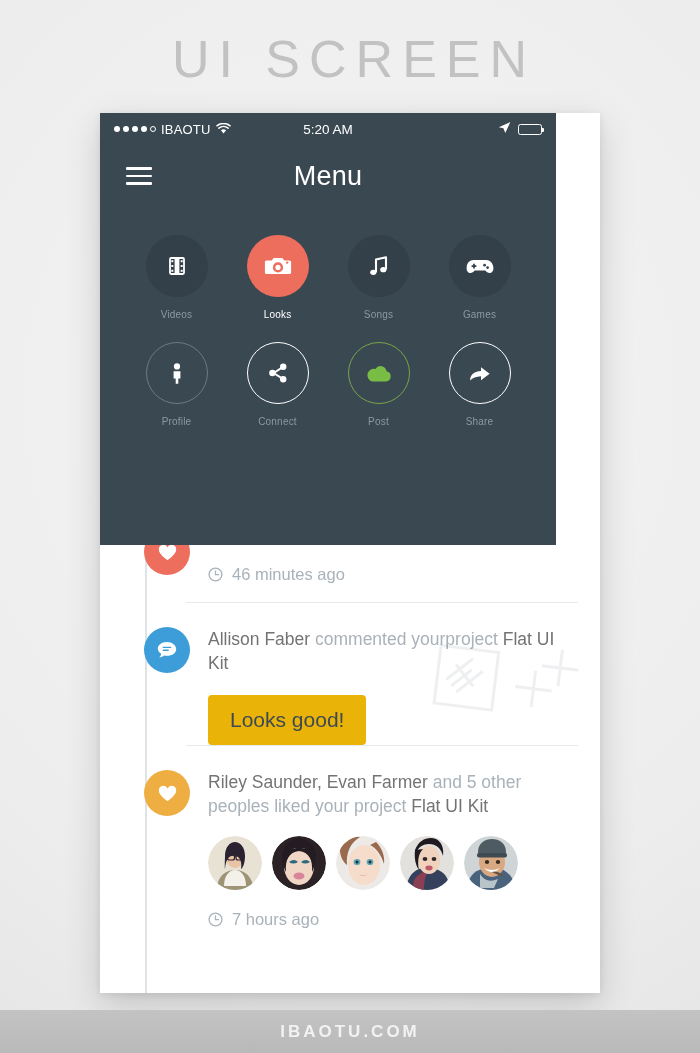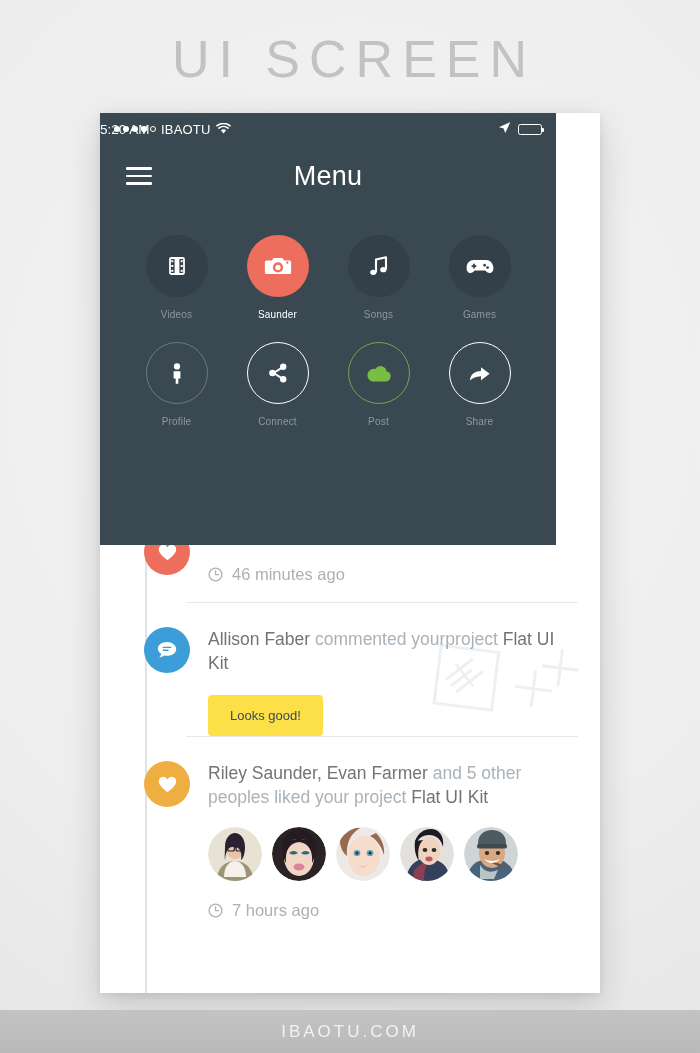--- a/index.html
+++ b/index.html
@@ -95,21 +95,21 @@
     height: 4px;
   }
   .carrier {
     font-size: 13px;
     letter-spacing: 0.2px;
   }
   .status-center {
     position: absolute;
     left: 0;
     width: 100%;
-    text-align: left;
+    text-align: center;
     font-size: 13.5px;
     pointer-events: none;
   }
   .status-right {
     display: flex;
     align-items: center;
     gap: 7px;
     flex: 1;
     justify-content: flex-end;
     position: relative;
@@ -267,23 +267,23 @@
     font-size: 16.5px;
   }
   .clock-ico {
     width: 15px;
     height: 15px;
     flex: 0 0 auto;
   }
 
   .comment-bubble {
     display: inline-block;
-    background: #fde047;
+    background: #eab308;
     color: #3d4a54;
-    font-size: 13px;
+    font-size: 21px;
     padding: 13px 22px;
     border-radius: 4px;
   }
 
   .divider {
     height: 1px;
     background: #e6e9eb;
     margin-left: 86px;
     margin-right: 22px;
   }
@@ -318,20 +318,21 @@
   .bottom-bar {
     position: absolute;
     left: 0;
     bottom: 0;
     width: 700px;
     height: 43px;
     background: linear-gradient(180deg, #c3c3c3 0%, #b9b9b9 100%);
     display: flex;
     align-items: center;
     justify-content: center;
+    font-weight: bold;
   }
   .bottom-bar-text {
     color: #f2f2f2;
     font-size: 17px;
     letter-spacing: 3px;
   }
 </style>
 </head>
 <body>
 
@@ -403,21 +404,21 @@
 
         <div class="grid-cell">
           <div class="circle filled-coral">
             <svg width="28" height="24" viewBox="0 0 28 24">
               <path d="M2.5 6.5 h5.3 l1.8 -2.6 h8.8 l1.8 2.6 h5.3 a1.6 1.6 0 0 1 1.6 1.6 v10.4 a1.6 1.6 0 0 1 -1.6 1.6 h-23 a1.6 1.6 0 0 1 -1.6 -1.6 v-10.4 a1.6 1.6 0 0 1 1.6 -1.6 z" fill="#fff"></path>
               <circle cx="14" cy="13.4" r="5.1" fill="#ed6e5c"></circle>
               <circle cx="14" cy="13.4" r="2.6" fill="#fff"></circle>
               <circle cx="23.2" cy="8.6" r="1.2" fill="#ed6e5c"></circle>
             </svg>
           </div>
-          <div class="grid-label active">Saunder</div>
+          <div class="grid-label active">Looks</div>
         </div>
 
         <div class="grid-cell">
           <div class="circle filled-dark">
             <svg width="23" height="24" viewBox="0 0 23 24">
               <path d="M9 18.2 V5.6 L19 3.2 V15.6" fill="none" stroke="#fff" stroke-width="2.1" stroke-linejoin="round"></path>
               <ellipse cx="6.3" cy="18.3" rx="3.1" ry="2.6" fill="#fff"></ellipse>
               <ellipse cx="16.3" cy="15.7" rx="3.1" ry="2.6" fill="#fff"></ellipse>
             </svg>
           </div>

